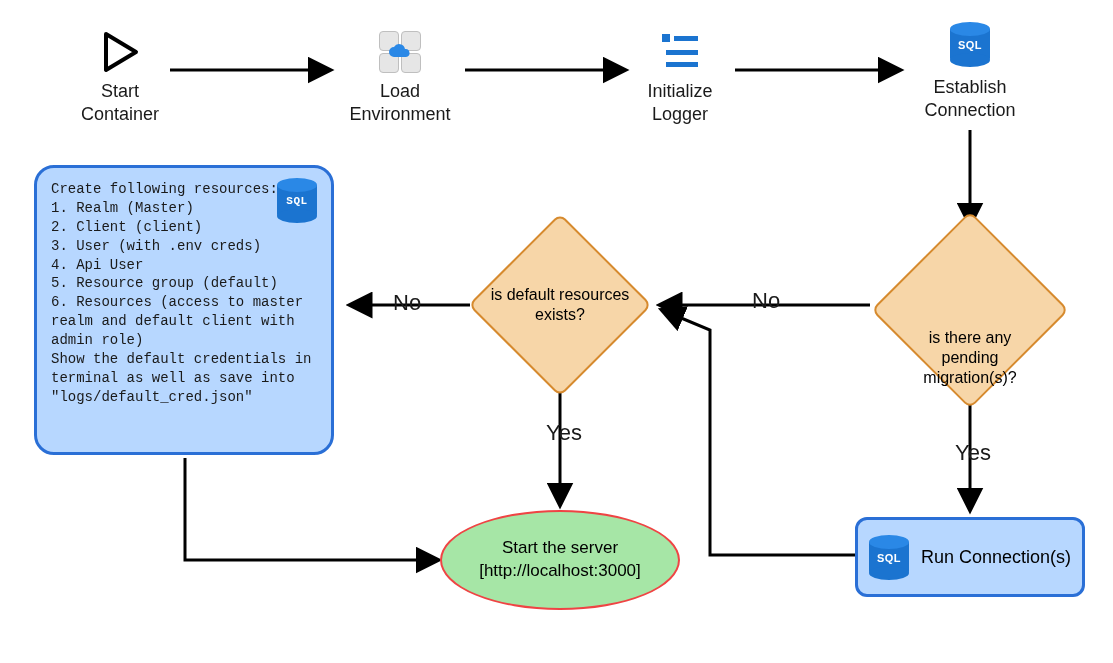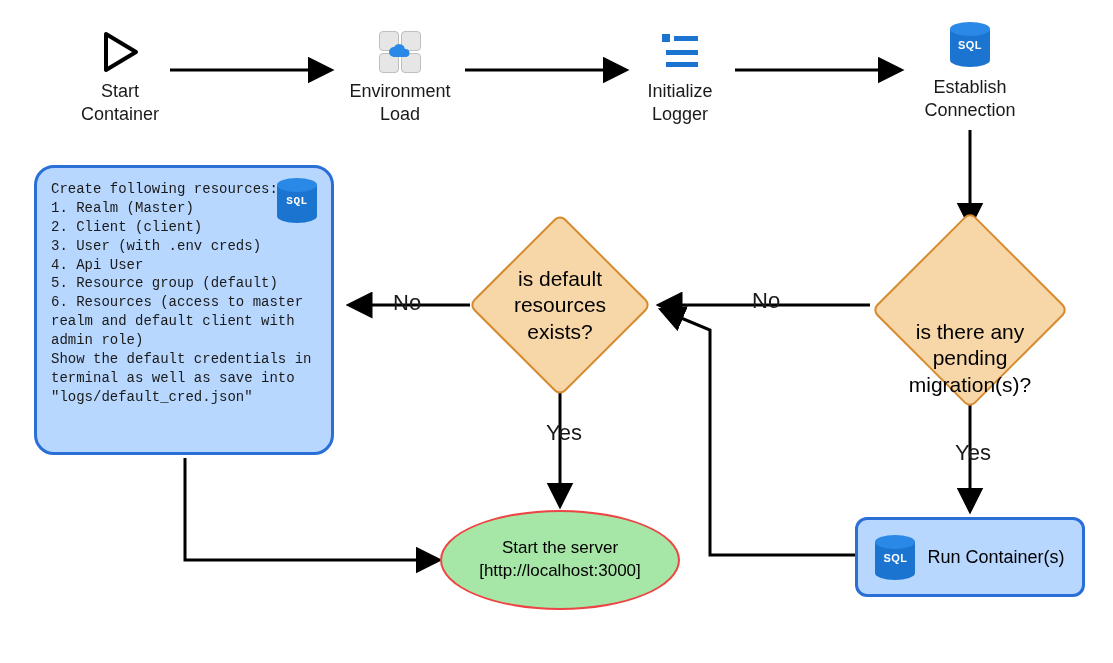--- a/index.html
+++ b/index.html
@@ -99,21 +99,21 @@
     transform: translate(-50%, -50%) rotate(45deg);
     background: #f7d6a8;
     border: 2px solid #d68a2e;
     border-radius: 8px;
   }
   .diamond .diamond-text {
     position: absolute; left: 50%; top: 50%;
     transform: translate(-50%, -50%);
     width: 150px;
     text-align: center;
-    font-size: 21px;
+    font-size: 16px;
     line-height: 1.25;
   }
 
   
   .server-ellipse {
     position: absolute;
     width: 240px; height: 100px;
     background: #a6e6a6;
     border: 2px solid #ef4444;
     border-radius: 50%;
@@ -190,22 +190,22 @@
 <div class="node" style="left:335px; top:28px; width:130px;">
   <div class="top-icon env-icon">
     <div class="env-quadrant env-q1"></div>
     <div class="env-quadrant env-q2"></div>
     <div class="env-quadrant env-q3"></div>
     <div class="env-quadrant env-q4"></div>
     <svg class="env-cloud" width="26" height="18" viewBox="0 0 26 18">
       <path d="M7 14 a5 5 0 0 1 0-10 a6 6 0 0 1 11 2 a4 4 0 0 1 1 8 z" fill="#2a88e6"></path>
     </svg>
   </div>
+  <span class="node-label">Load</span>
   <span class="node-label">Environment</span>
-  <span class="node-label">Load</span>
 </div>
 
 <div class="node" style="left:620px; top:28px; width:120px;">
   <div class="top-icon logger-icon">
     <svg viewBox="0 0 48 48">
       <rect x="6" y="6" width="8" height="8" fill="#1b74d0"></rect>
       <rect x="18" y="8" width="24" height="5" fill="#1b74d0"></rect>
       <rect x="10" y="22" width="32" height="5" fill="#1b74d0"></rect>
       <rect x="10" y="34" width="32" height="5" fill="#1b74d0"></rect>
     </svg>
@@ -263,19 +263,19 @@
   </div>
 </div>
 
 <div class="migrations-box" style="left:855px; top:517px;">
   <div class="sql-barrel">
     <div class="body"></div>
     <div class="bottom-ellipse"></div>
     <div class="top"></div>
     <div class="label">SQL</div>
   </div>
-  <span>Run Container(s)</span>
+  <span>Run Connection(s)</span>
 </div>
 
 <div class="edge-label" style="left:393px; top:290px;">No</div>
 <div class="edge-label" style="left:546px; top:420px;">Yes</div>
 <div class="edge-label" style="left:752px; top:288px;">No</div>
 <div class="edge-label" style="left:955px; top:440px;">Yes</div>
 
 </body></html>

